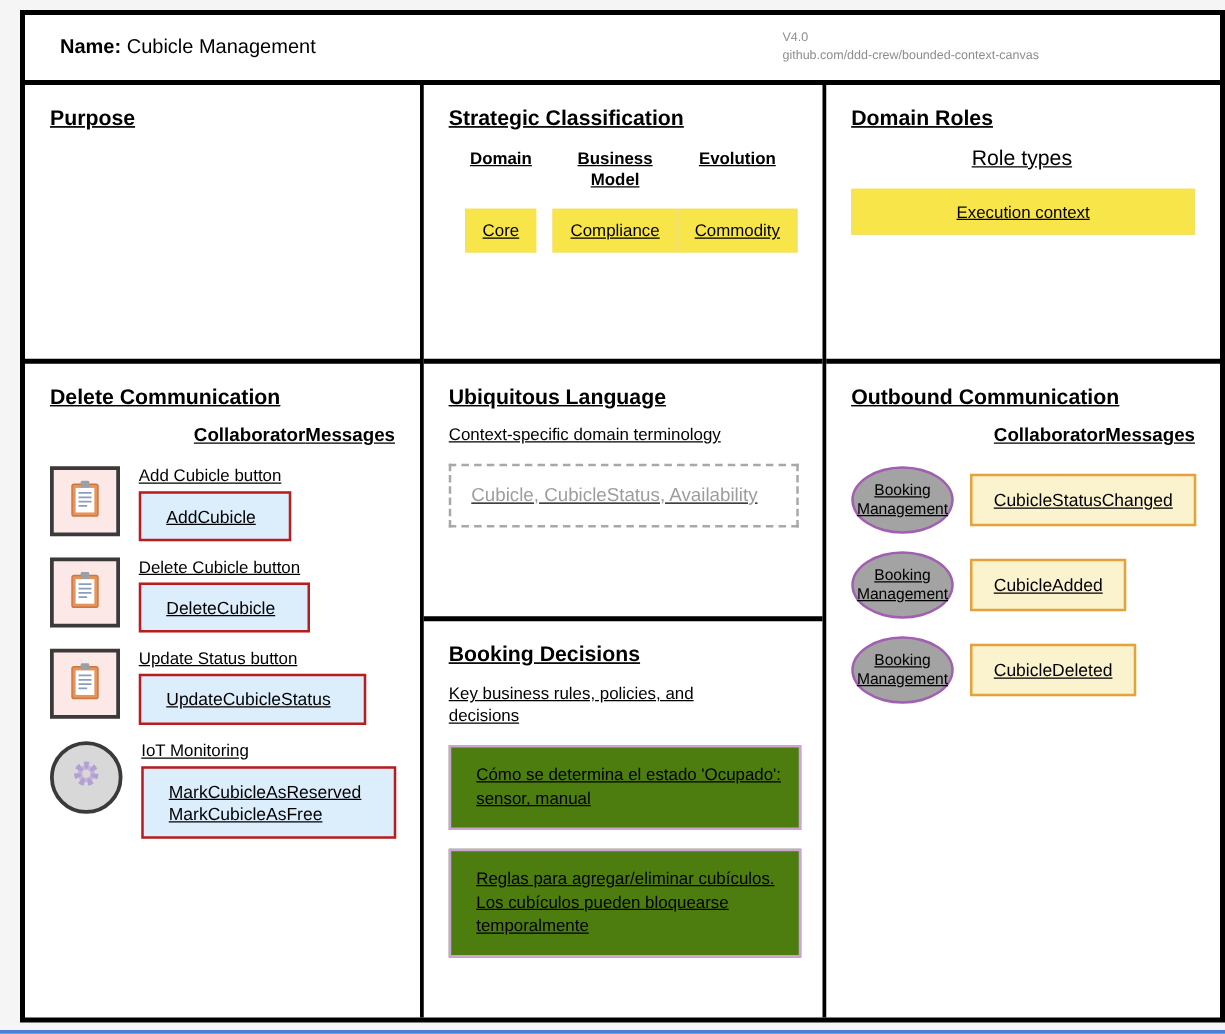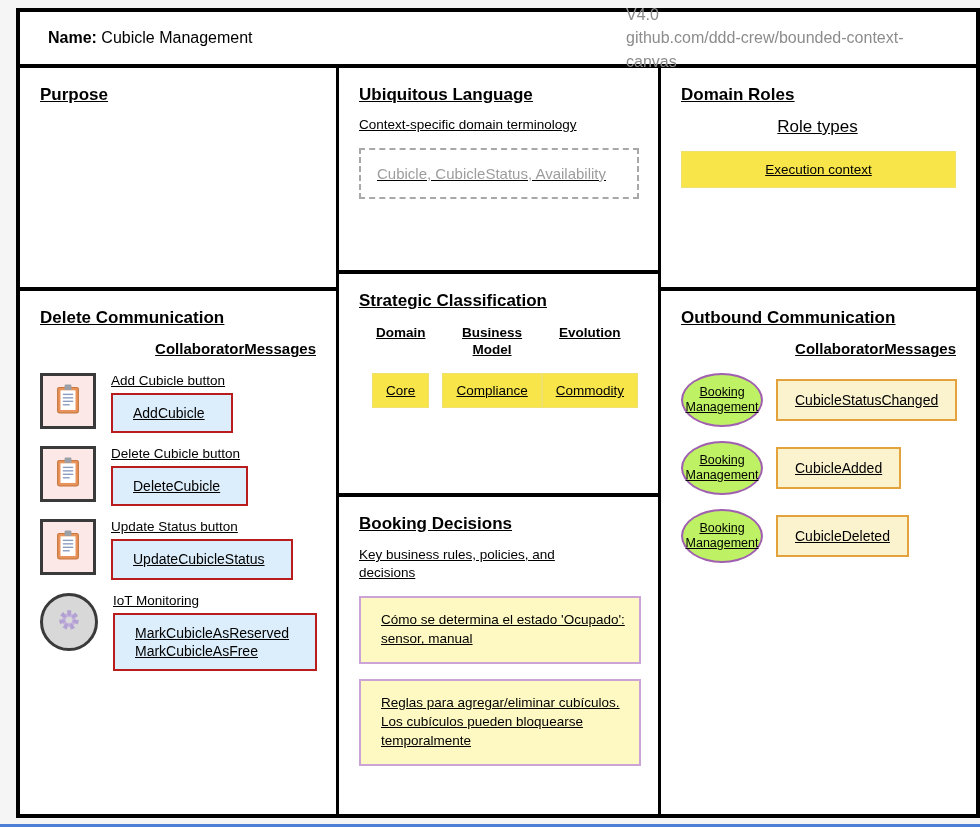--- a/index.html
+++ b/index.html
@@ -6,21 +6,21 @@
   html,body { width:980px; height:827px; background:#f5f5f5; overflow:hidden;
               font-family:"Liberation Sans", sans-serif; color:#000; }
   .canvas { position:absolute; left:16px; top:8px; width:964px; height:810px;
             background:#fff; border:4px solid #000; display:flex; flex-direction:column; }
 
   
   .hdr { height:56px; border-bottom:4px solid #000; display:flex; align-items:center;
          padding:0 26px 0 28px; flex:0 0 auto; }
   .hdr-name { font-size:16px; }
   .hdr-name b { font-weight:bold; }
-  .hdr-meta { margin-left:auto; width:324px; font-size:16px; color:#8c8c8c; line-height:1.45; }
+  .hdr-meta { margin-left:auto; width:324px; font-size:10px; color:#8c8c8c; line-height:1.45; }
 
   
   .grid { flex:1; display:flex; min-height:0; }
   .col { display:flex; flex-direction:column; min-width:0;text-decoration:underline; }
   .col1 { width:319px; border-right:3px solid #000; }
   .col2 { width:322px; border-right:3px solid #000; }
   .col3 { flex:1; }
   .sect { padding:17px 20px; }
   .top-sect { height:223px; border-bottom:4px solid #000; flex:0 0 auto; }
   .ul-sect  { height:206px; border-bottom:4px solid #000; flex:0 0 auto; }
@@ -58,26 +58,26 @@
   .msg-label { font-size:13.5px; margin-bottom:5px; }
   .msg-box { background:#dceefb; border:2px solid #b91c1c; font-size:14px;
              padding:9px 26px 9px 20px; width:max-content; line-height:1.3; }
 
   
   .ul-box { margin-top:16px; border:2px dashed #a8a8a8; color:#9d9d9d; font-size:15px;
             padding:15px 16px; width:280px; }
 
   
   .bd-sub { font-size:13.5px; line-height:1.35; width:250px; margin-bottom:14px; }
-  .bd-box { background:#fef9c3; border:2px solid #cba3d6; font-size:13.5px; line-height:1.4;
+  .bd-box { background:#4d7c0f; border:2px solid #cba3d6; font-size:13.5px; line-height:1.4;
             padding:13px 0 13px 20px; width:282px; margin-bottom:15px; }
 
   
   .out-row { display:flex; align-items:center; margin-bottom:14px; }
-  .oval { width:82px; height:54px; background:#bef264; border:2px solid #a05fb0;
+  .oval { width:82px; height:54px; background:#a3a3a3; border:2px solid #a05fb0;
           border-radius:50%; display:flex; align-items:center; justify-content:center;
           text-align:center; font-size:12.5px; line-height:1.2; flex:0 0 auto; }
   .out-box { margin-left:13px; background:#fbf2ce; border:2px solid #e3a23c;
              font-size:14px; padding:11px 17px; width:max-content; }
 
   .bottom-bar { position:absolute; left:0; right:0; bottom:0; height:3px; background:#4d7fd6; }
 </style>
 </head>
 <body>
 
@@ -188,44 +188,44 @@
             <div class="msg-box">
               <span style="display:block">MarkCubicleAsReserved</span>
               <span style="display:block">MarkCubicleAsFree</span>
             </div>
           </div>
         </div>
       </div>
     </div>
 
     <div class="col col2">
-      <div class="sect ul-sect">
-        <div class="title">Ubiquitous Language</div>
-        <div class="subtitle">Context-specific domain terminology</div>
-        <div class="ul-box">Cubicle, CubicleStatus, Availability</div>
-      </div>
-
       <div class="sect top-sect">
         <div class="title">Strategic Classification</div>
         <div class="sc-grid">
           <div class="sc-cell">
             <div class="sc-label">Domain</div>
             <div class="sticky">Core</div>
           </div>
           <div class="sc-cell">
             <div class="sc-label">Business Model</div>
             <div class="sticky">Compliance</div>
           </div>
           <div class="sc-cell">
             <div class="sc-label">Evolution</div>
             <div class="sticky">Commodity</div>
           </div>
         </div>
       </div>
 
+      <div class="sect ul-sect">
+        <div class="title">Ubiquitous Language</div>
+        <div class="subtitle">Context-specific domain terminology</div>
+        <div class="ul-box">Cubicle, CubicleStatus, Availability</div>
+      </div>
+
       <div class="sect grow">
         <div class="title">Booking Decisions</div>
         <div class="bd-sub">Key business rules, policies, and decisions</div>
         <div class="bd-box">Cómo se determina el estado 'Ocupado': sensor, manual</div>
         <div class="bd-box">Reglas para agregar/eliminar cubículos. Los cubículos pueden bloquearse temporalmente</div>
       </div>
     </div>
 
     <div class="col col3">
       <div class="sect top-sect">

